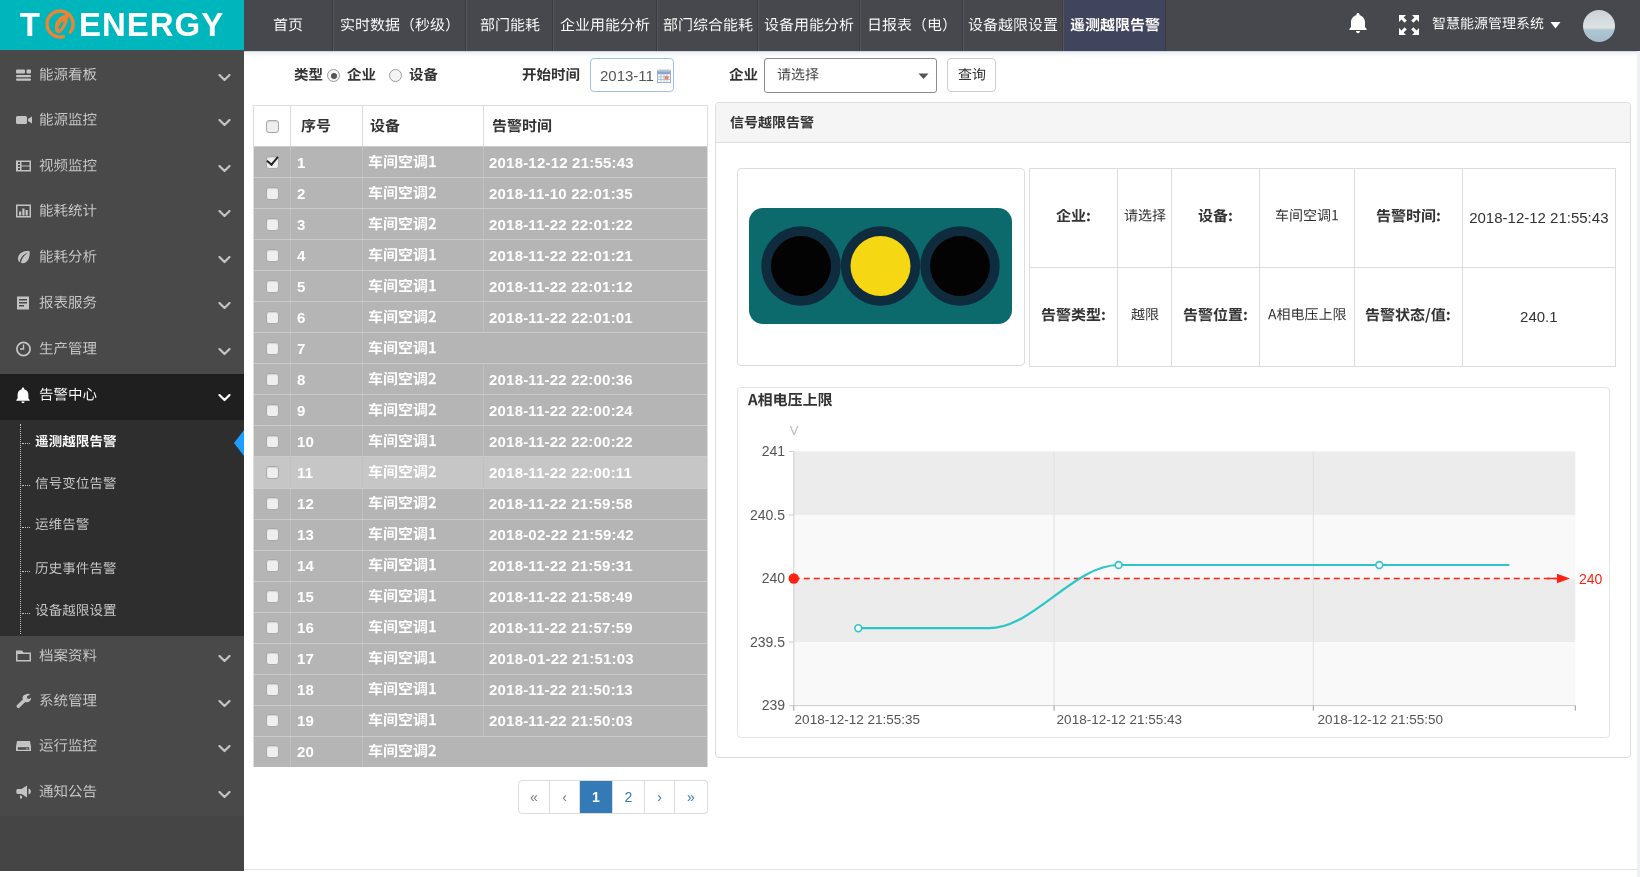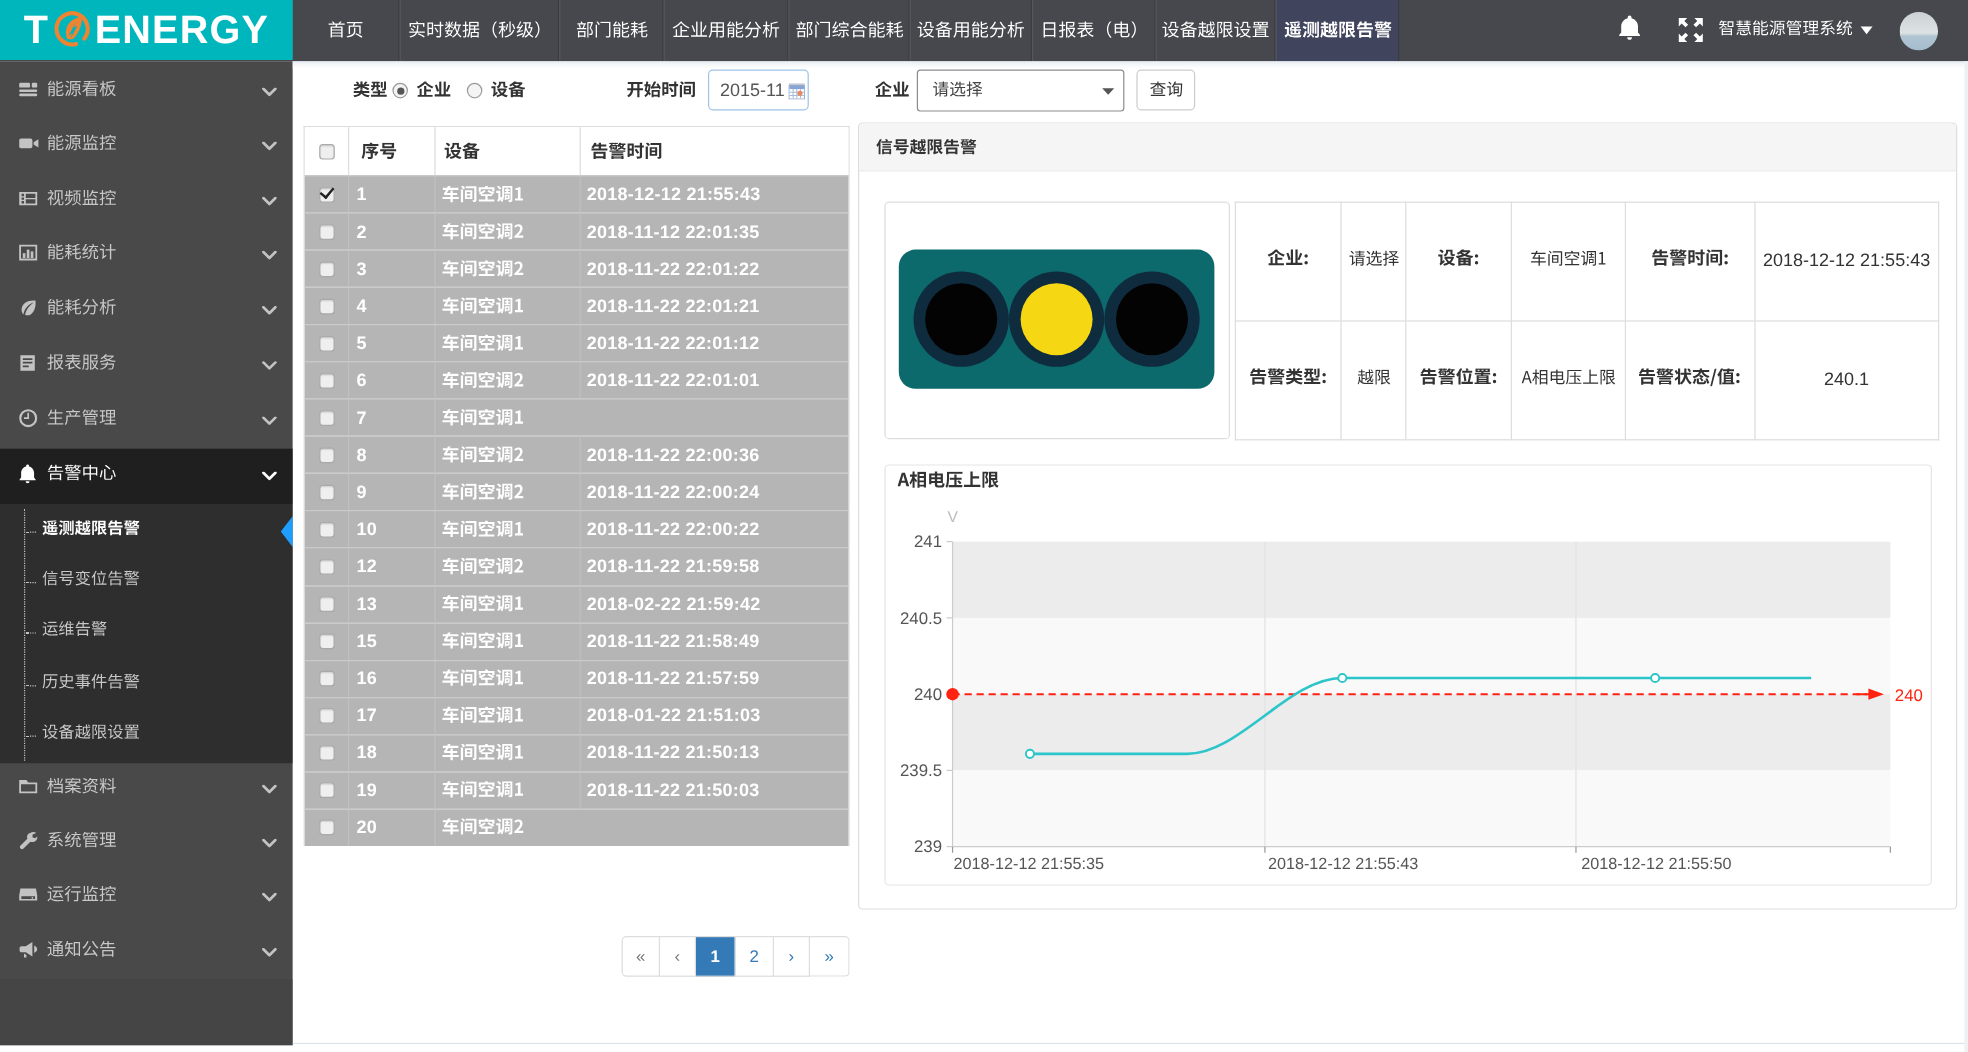--- a/index.html
+++ b/index.html
@@ -577,21 +577,21 @@
       <use href="#g8bbeb" x="0"></use>
       <use href="#g5907b" x="1000"></use>
     </svg></div>
 <div class="abs" style="left:522px;top:68px"><svg class="cj" style="width:58.0px;height:14.5px;" viewBox="0 -810 4000 1000" fill="#333">
       <use href="#g5f00b" x="0"></use>
       <use href="#g59cbb" x="1000"></use>
       <use href="#g65f6b" x="2000"></use>
       <use href="#g95f4b" x="3000"></use>
     </svg></div>
 <div class="abs" style="left:590px;top:58px;width:84px;height:34px;border:1px solid #9ec3e6;border-radius:4px;background:#fff">
-<span class="abs" style="left:9px;top:8px;font-size:15px;color:#555">2015-11</span>
+<span class="abs" style="left:9px;top:8px;font-size:15px;color:#555">2013-11</span>
 <svg class="abs" style="left:66px;top:10px" width="14" height="14" viewBox="0 0 16 16">
 <rect x="0.5" y="0.5" width="15" height="2.5" fill="#c9cdd4"></rect>
 <rect x="0.5" y="2.5" width="15" height="13" fill="#fff" stroke="#8fa8cc" stroke-width="1"></rect>
 <rect x="1" y="3" width="14" height="3" fill="#89a3d4"></rect>
 <g stroke="#a8bcd8" stroke-width="1">
         <path d="M1 9 H15 M1 12 H15"></path>
         <path d="M4.5 6 V15 M8 6 V15 M11.5 6 V15"></path>
       </g>
 <circle cx="11" cy="10" r="2.4" fill="#e8885c"></circle>
     </svg>
@@ -672,21 +672,21 @@
       <div class="c3">
         <svg class="cj" style="width:68.8px;height:15.0px;" viewBox="0 -810 4590 1000" fill="#fff">
           <use href="#g8f66b" x="0"></use>
           <use href="#g95f4b" x="1000"></use>
           <use href="#g7a7ab" x="2000"></use>
           <use href="#g8c03b" x="3000"></use>
           <use href="#g32b" x="4000"></use>
         </svg>
       </div>
       <div class="c4">
-        <span class="rtx">2018-11-12 22:01:35</span>
+        <span class="rtx">2018-11-10 22:01:35</span>
       </div>
     </div>
     <div class="row">
       <div class="c1">
         <span class="cb"></span>
       </div>
       <div class="c2">
         <span class="rtx">3</span>
       </div>
       <div class="c3">
@@ -832,20 +832,40 @@
           <use href="#g95f4b" x="1000"></use>
           <use href="#g7a7ab" x="2000"></use>
           <use href="#g8c03b" x="3000"></use>
           <use href="#g31b" x="4000"></use>
         </svg>
       </div>
       <div class="c4">
         <span class="rtx">2018-11-22 22:00:22</span>
       </div>
     </div>
+    <div class="row lt">
+      <div class="c1">
+        <span class="cb"></span>
+      </div>
+      <div class="c2">
+        <span class="rtx">11</span>
+      </div>
+      <div class="c3">
+        <svg class="cj" style="width:68.8px;height:15.0px;" viewBox="0 -810 4590 1000" fill="#fff">
+          <use href="#g8f66b" x="0"></use>
+          <use href="#g95f4b" x="1000"></use>
+          <use href="#g7a7ab" x="2000"></use>
+          <use href="#g8c03b" x="3000"></use>
+          <use href="#g32b" x="4000"></use>
+        </svg>
+      </div>
+      <div class="c4">
+        <span class="rtx">2018-11-22 22:00:11</span>
+      </div>
+    </div>
     <div class="row">
       <div class="c1">
         <span class="cb"></span>
       </div>
       <div class="c2">
         <span class="rtx">12</span>
       </div>
       <div class="c3">
         <svg class="cj" style="width:68.8px;height:15.0px;" viewBox="0 -810 4590 1000" fill="#fff">
           <use href="#g8f66b" x="0"></use>
@@ -870,20 +890,40 @@
         <svg class="cj" style="width:68.8px;height:15.0px;" viewBox="0 -810 4590 1000" fill="#fff">
           <use href="#g8f66b" x="0"></use>
           <use href="#g95f4b" x="1000"></use>
           <use href="#g7a7ab" x="2000"></use>
           <use href="#g8c03b" x="3000"></use>
           <use href="#g31b" x="4000"></use>
         </svg>
       </div>
       <div class="c4">
         <span class="rtx">2018-02-22 21:59:42</span>
+      </div>
+    </div>
+    <div class="row">
+      <div class="c1">
+        <span class="cb"></span>
+      </div>
+      <div class="c2">
+        <span class="rtx">14</span>
+      </div>
+      <div class="c3">
+        <svg class="cj" style="width:68.8px;height:15.0px;" viewBox="0 -810 4590 1000" fill="#fff">
+          <use href="#g8f66b" x="0"></use>
+          <use href="#g95f4b" x="1000"></use>
+          <use href="#g7a7ab" x="2000"></use>
+          <use href="#g8c03b" x="3000"></use>
+          <use href="#g31b" x="4000"></use>
+        </svg>
+      </div>
+      <div class="c4">
+        <span class="rtx">2018-11-22 21:59:31</span>
       </div>
     </div>
     <div class="row">
       <div class="c1">
         <span class="cb"></span>
       </div>
       <div class="c2">
         <span class="rtx">15</span>
       </div>
       <div class="c3">

